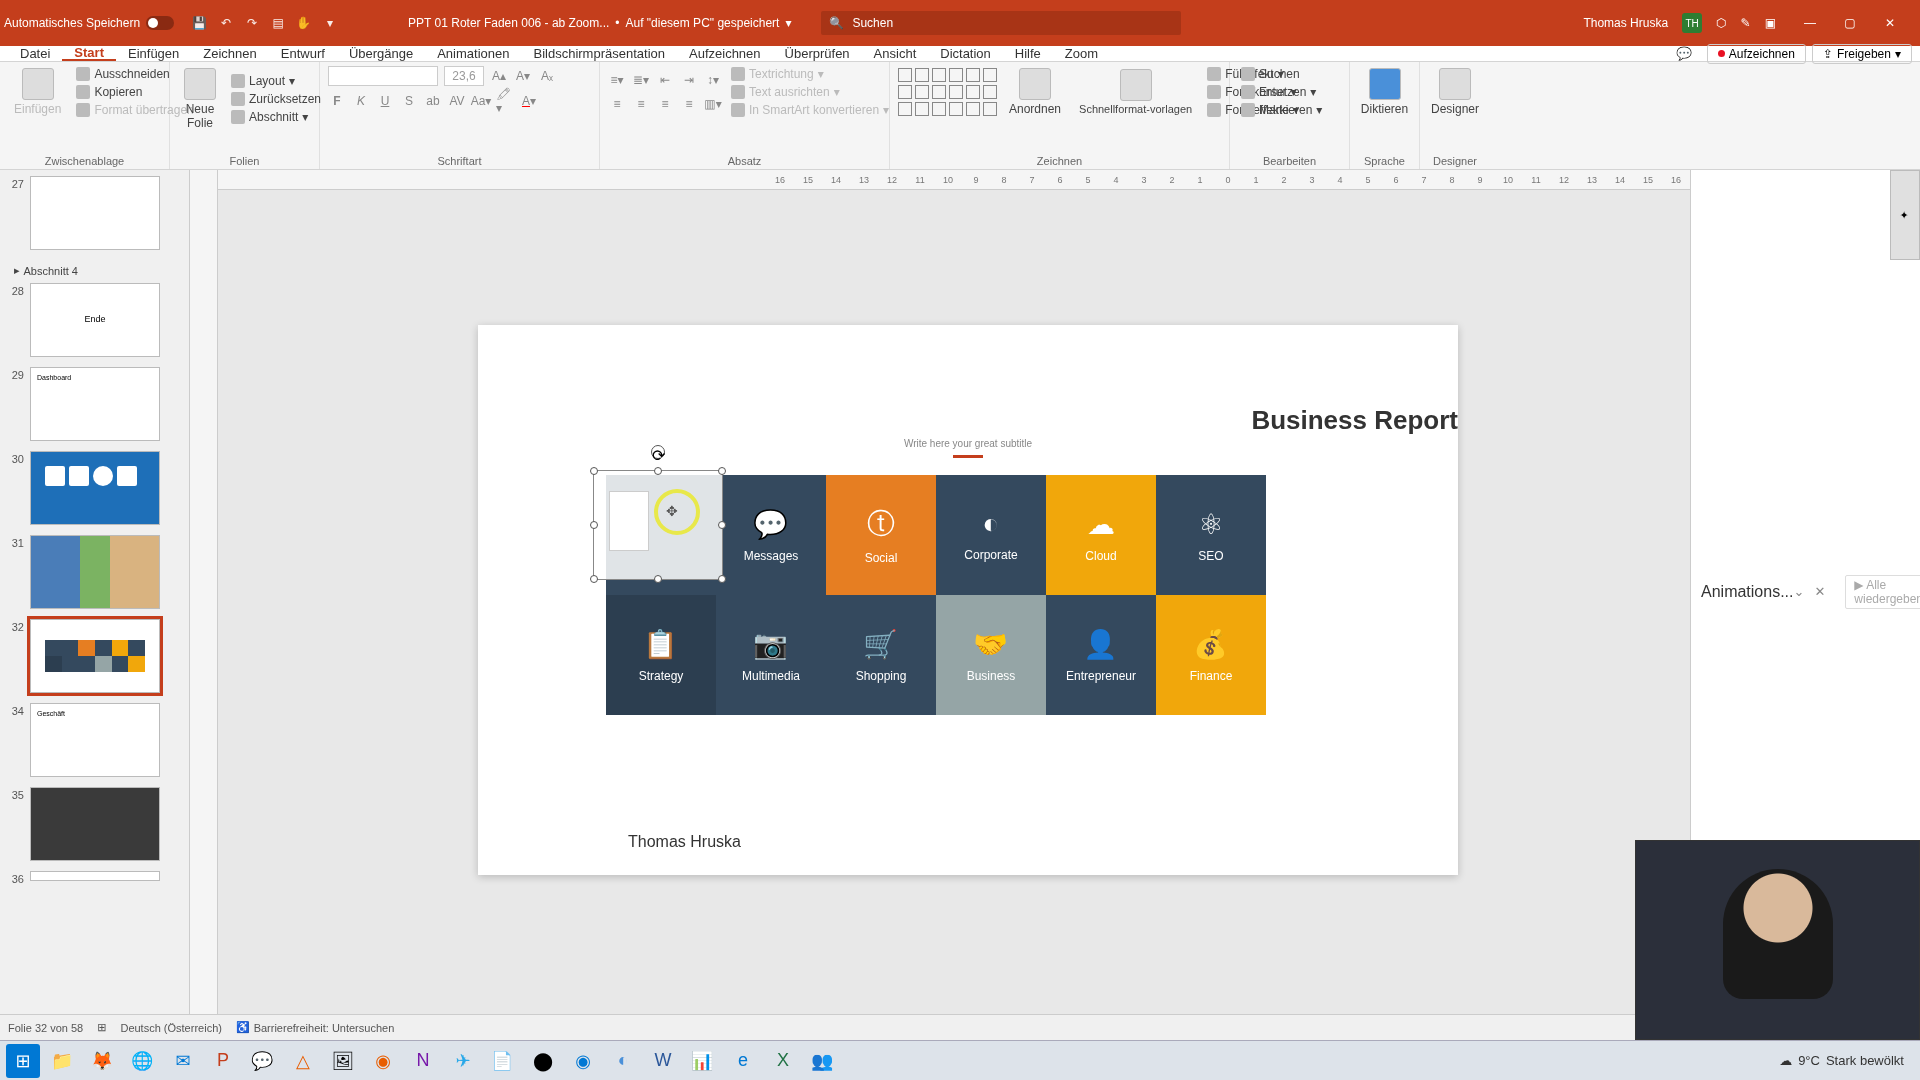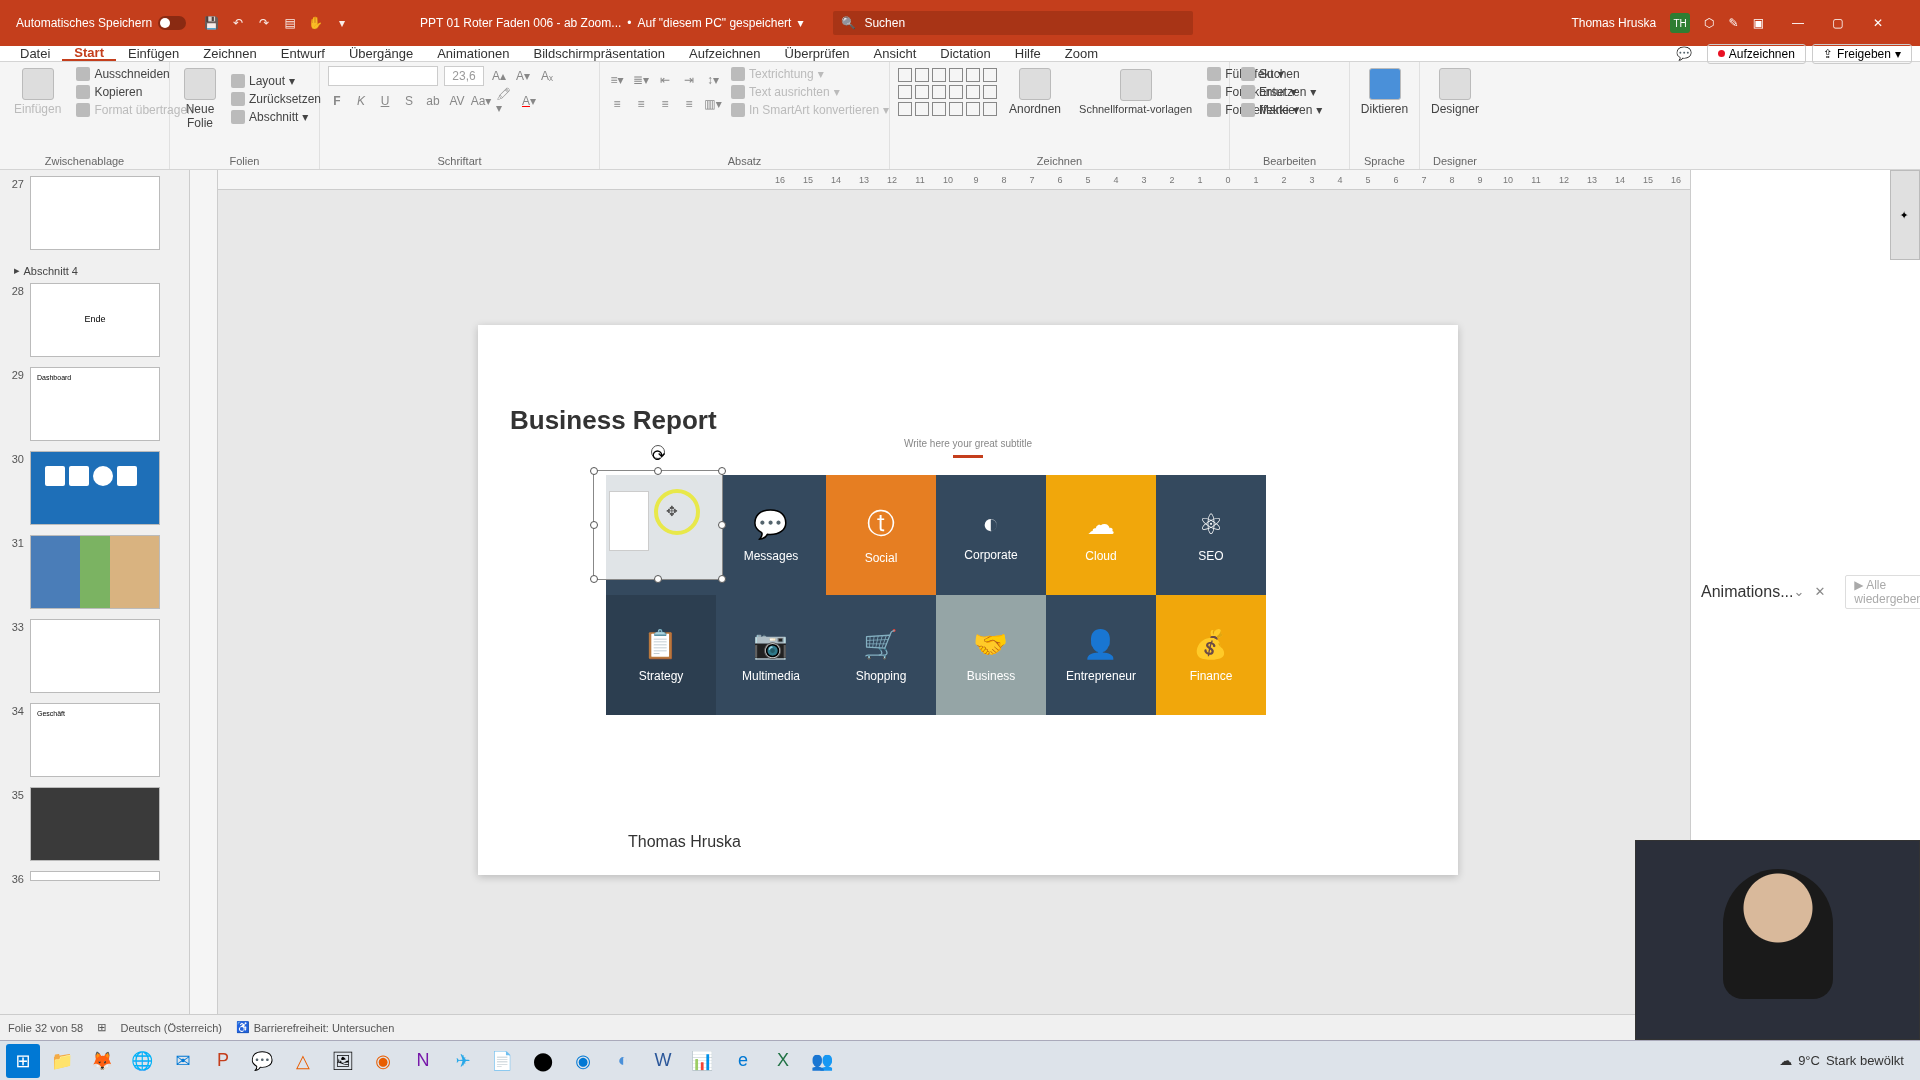--- a/index.html
+++ b/index.html
@@ -1,19 +1,19 @@
 <!DOCTYPE html>
 <html><head>
 <meta charset="utf-8">
 <style>
 * { margin: 0; padding: 0; box-sizing: border-box; font-family: "Segoe UI", sans-serif; }
 body { background: #f3f3f3; width: 1920px; height: 1080px; overflow: hidden; position: relative; }
 
 
-.titlebar { height: 46px; background: #c43e1c; display: flex; align-items: center; color: #fff; font-size: 12px; padding: 0 16px; }
+.titlebar { height: 46px; background: #c43e1c; display: flex; align-items: center; color: #fff; font-size: 12px; padding: 0 4px; }
 .titlebar .autosave { display: flex; align-items: center; gap: 6px; margin-right: 8px; }
 .titlebar .toggle { width: 28px; height: 14px; border-radius: 7px; background: #8a2a12; position: relative; }
 .titlebar .toggle::after { content: ""; position: absolute; left: 2px; top: 2px; width: 10px; height: 10px; background: #fff; border-radius: 50%; }
 .titlebar .qat { display: flex; gap: 10px; margin: 0 10px; }
 .titlebar .qat span { width: 16px; height: 16px; display: inline-flex; align-items: center; justify-content: center; opacity: .9; }
 .titlebar .doc { flex: 0 0 auto; margin-left: 60px; display: flex; gap: 6px; align-items: center; }
 .titlebar .search { margin-left: 30px; width: 360px; height: 24px; background: #a83416; border-radius: 2px; display: flex; align-items: center; padding: 0 8px; gap: 8px; }
 .titlebar .spacer { flex: 1; }
 .titlebar .right { display: flex; align-items: center; gap: 14px; margin-right: 6px; }
 .titlebar .avatar { width: 20px; height: 20px; background: #2e7d32; border-radius: 3px; font-size: 10px; display: flex; align-items: center; justify-content: center; }
@@ -60,21 +60,21 @@
 
 
 .vruler { width: 28px; background: #f5f5f5; border-right: 1px solid #ccc; position: relative; font-size: 9px; color: #777; }
 
 
 .slidearea { flex: 1; position: relative; background: #e8e8e8; overflow: hidden; }
 .hruler { height: 20px; background: #f5f5f5; border-bottom: 1px solid #ccc; display: flex; font-size: 9px; color: #777; align-items: center; justify-content: flex-end; gap: 0; }
 .hruler span { width: 28px; text-align: center; }
 .slide { position: absolute; left: 260px; top: 155px; width: 980px; height: 550px; background: #fff; box-shadow: 0 2px 8px rgba(0,0,0,.2); }
 
-.slide-title { text-align: left; font-size: 26px; font-weight: 700; color: #333; margin-top: 80px; margin-left: 32px; }
+.slide-title { text-align: right; font-size: 26px; font-weight: 700; color: #333; margin-top: 80px; margin-left: 32px; }
 .slide-sub { text-align: center; font-size: 10px; color: #888; margin-top: 2px; }
 .slide-sub::after { content:""; display:block; width:30px; height:3px; background:#c43e1c; margin:6px auto 0; }
 
 .tilesgrid { position: absolute; left: 128px; top: 150px; width: 660px; display: grid; grid-template-columns: repeat(6,1fr); grid-template-rows: 120px 120px; }
 .tile { display: flex; flex-direction: column; align-items: center; justify-content: center; color: #fff; font-size: 12px; gap: 8px; }
 .tile .ticon { font-size: 28px; }
 .c-navy { background: #34495e; }
 .c-orange { background: #e67e22; }
 .c-gold { background: #f1a70b; }
 .c-gray { background: #95a5a6; }
@@ -391,22 +391,37 @@
           <div class="snum">31</div>
           <div class="thumb">
             <div style="display:flex;height:100%">
               <div style="flex:1;background:#4a7db8"></div>
               <div style="width:30px;background:#7bb362"></div>
               <div style="flex:1;background:#d9b380"></div>
             </div>
           </div>
         </div>
       <div class="thumb-row">
-          <div class="snum">33</div>
-          <div class="thumb"></div>
+          <div class="snum">32</div>
+          <div class="thumb selected">
+            <div style="display:grid;grid-template-columns:repeat(6,1fr);grid-template-rows:1fr 1fr;height:32px;margin:20px 14px">
+              <span style="background:#34495e"></span>
+              <span style="background:#34495e"></span>
+              <span style="background:#e67e22"></span>
+              <span style="background:#34495e"></span>
+              <span style="background:#f1a70b"></span>
+              <span style="background:#34495e"></span>
+              <span style="background:#2c3e50"></span>
+              <span style="background:#34495e"></span>
+              <span style="background:#34495e"></span>
+              <span style="background:#95a5a6"></span>
+              <span style="background:#34495e"></span>
+              <span style="background:#f1a70b"></span>
+            </div>
+          </div>
         </div>
       <div class="thumb-row">
           <div class="snum">34</div>
           <div class="thumb">
             <div style="font-size:7px;padding:6px">Geschäft</div>
           </div>
         </div>
       <div class="thumb-row">
           <div class="snum">35</div>
           <div class="thumb" style="background:#3a3a3a"></div>

